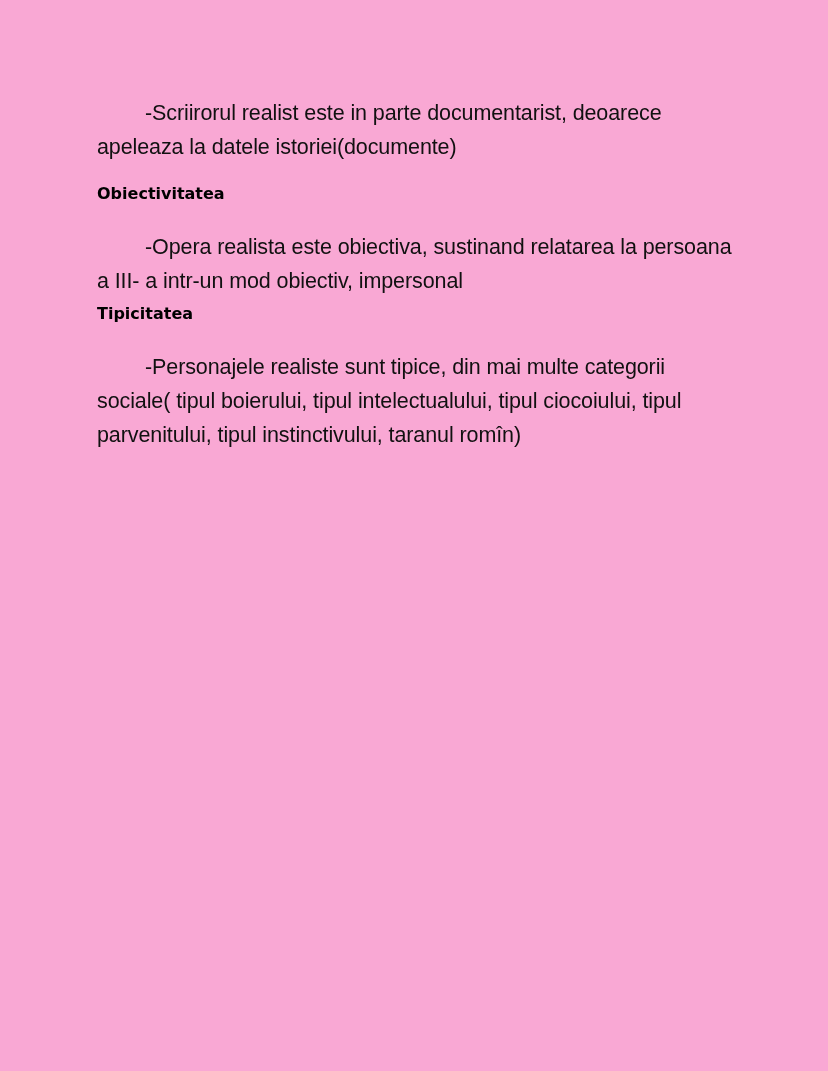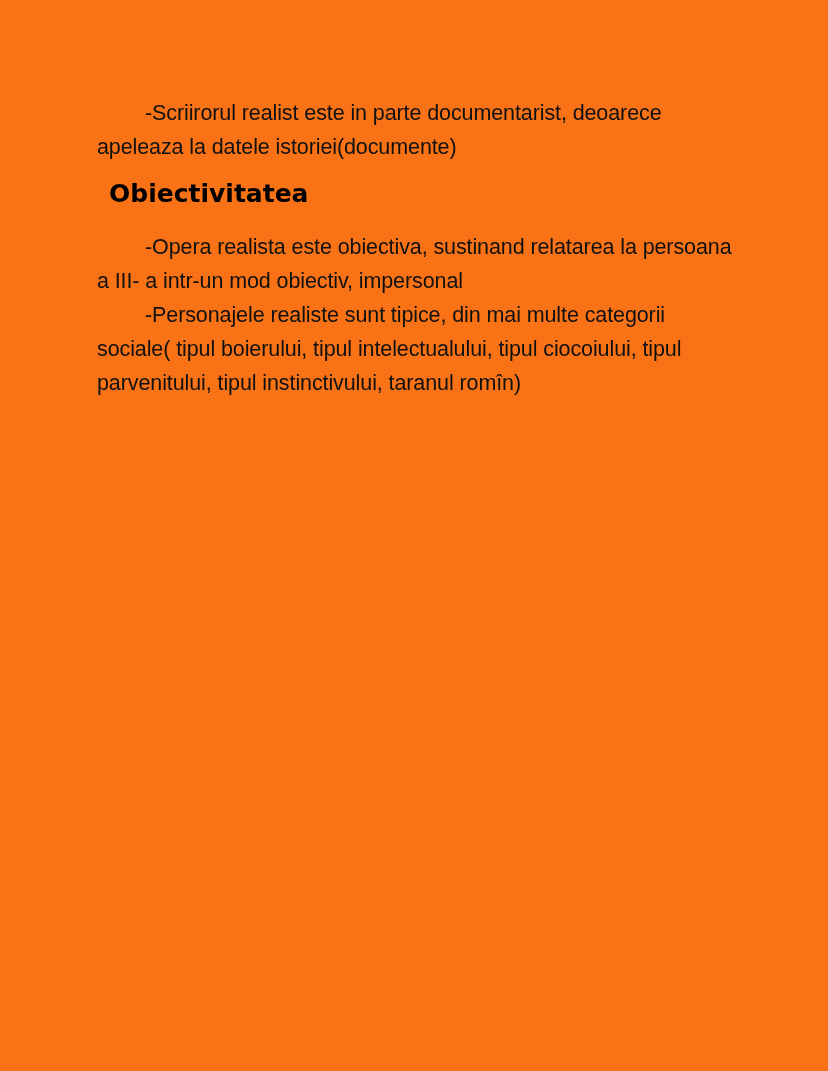--- a/index.html
+++ b/index.html
@@ -1,44 +1,45 @@
 <!DOCTYPE html>
 <html><head>
   <meta charset="utf-8">
   <style>
     html, body { margin: 0; padding: 0; background: #ffffff; }
     body { width: 828px; height: 1071px; overflow: hidden; position: relative; }
-    .page { position: absolute; left: 0; top: 0; width: 828px; height: 1071px; background: #f97316; }
+    .page { position: absolute; left: 0; top: 0; width: 828px; height: 1071px; background: #f9a8d4; }
     .content { position: absolute; left: 97px; top: 96px; width: 640px; color: #111111; }
     .para {
       font-family: "Liberation Sans", sans-serif;
       font-size: 21.5px;
       line-height: 34px;
       margin: 0;
       text-indent: 48px;
       letter-spacing: -0.1px;
     }
     .heading {
       font-family: "DejaVu Sans", sans-serif;
       font-weight: bold;
-      font-size: 25px;
+      font-size: 16px;
       line-height: 32px;
-      margin: 12px;
+      margin: 0;
       color: #000000;
     }
     #p1 { margin-bottom: 14px; }
     #h1 { margin-bottom: 20px; }
     #p2 { }
     #h2 { margin-bottom: 20px; }
   </style>
 </head>
 <body>
 
 <div class="page">
   <div class="content">
     <p id="p1" class="para">-Scriirorul realist este in parte documentarist, deoarece apeleaza la datele istoriei(documente)</p>
 
     <h2 id="h1" class="heading">Obiectivitatea</h2>
     <p id="p2" class="para">-Opera realista este obiectiva, sustinand relatarea la persoana a III- a intr-un mod obiectiv, impersonal</p>
 
+    <h2 id="h2" class="heading">Tipicitatea</h2>
     <p id="p3" class="para">-Personajele realiste sunt tipice, din mai multe categorii sociale( tipul boierului, tipul intelectualului, tipul ciocoiului, tipul parvenitului, tipul instinctivului, taranul romîn)</p>
   </div>
 </div>
 
 </body></html>

